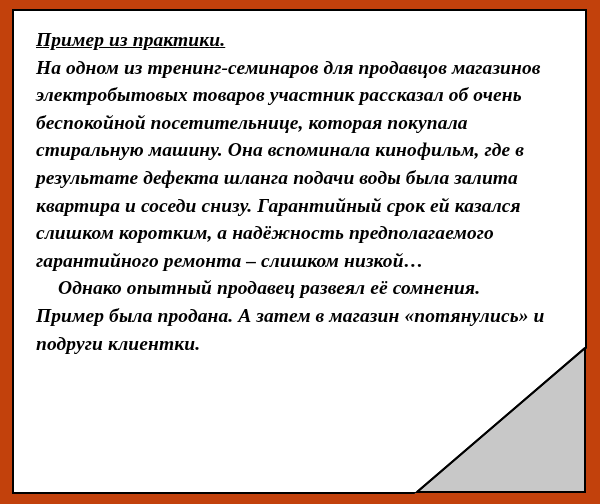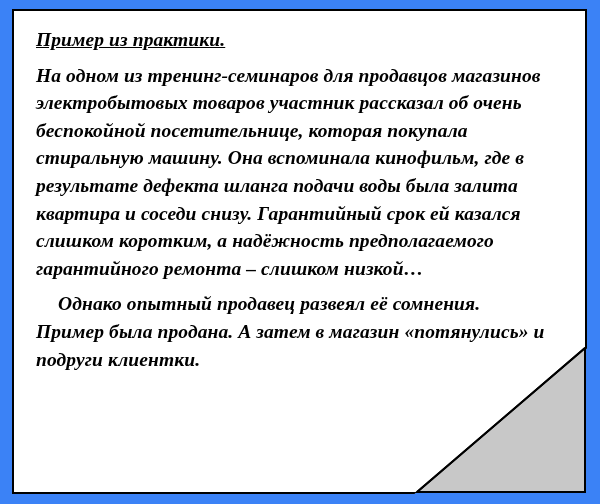--- a/index.html
+++ b/index.html
@@ -11,21 +11,21 @@
     width: 600px;
     height: 504px;
     overflow: hidden;
     font-family: "Liberation Serif", serif;
   }
 
   .page {
     position: relative;
     width: 600px;
     height: 504px;
-    background: #3b82f6;
+    background: #c2410c;
   }
 
   
   .note-card {
     position: absolute;
     left: 12px;
     top: 9px;
     width: 575px;
     height: 485px;
   }
@@ -71,21 +71,21 @@
   .title-line {
     text-decoration: underline;
     display: inline-block;
     margin-bottom: 0;
   }
 
   .para {
     margin: 0;
   }
   .para + .para {
-    margin-top: 8px;
+    margin-top: 0;
   }
   .indent {
     text-indent: 22px;
   }
 </style>
 </head>
 <body>
 
 <div class="page">
 

